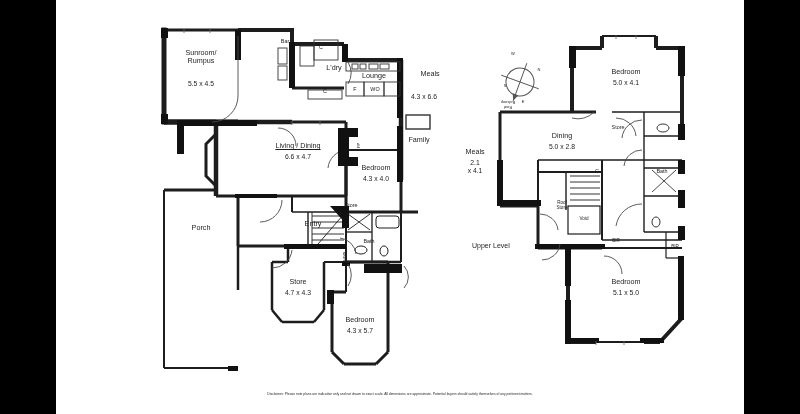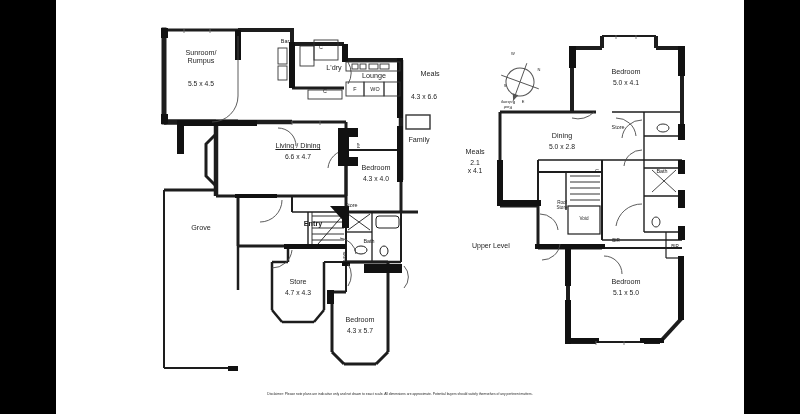--- a/index.html
+++ b/index.html
@@ -272,22 +272,22 @@
     <div class="lbl sm" style="left:312px;top:86px;width:14px;">WO</div>
 
     <div class="lbl rm" style="left:354px;top:70px;width:40px;">Meals</div>
     <div class="lbl dim" style="left:344px;top:93px;width:48px;">4.3 x 6.6</div>
     <div class="lbl rm" style="left:340px;top:136px;width:46px;text-align:center;">Family</div>
 
     <div class="lbl rm" style="left:198px;top:142px;width:88px;text-decoration:underline;">Living / Dining</div>
     <div class="lbl dim" style="left:198px;top:153px;width:88px;">6.6 x 4.7</div>
     <div class="lbl tiny rot-90" style="left:296px;top:143px;width:14px;">FP</div>
 
-    <div class="lbl rm" style="left:122px;top:224px;width:46px;">Grove</div>
-    <div class="lbl rm" style="left:236px;top:220px;width:42px;font-weight:bold;">Entry</div>
+    <div class="lbl rm" style="left:122px;top:224px;width:46px;">Porch</div>
+    <div class="lbl rm" style="left:236px;top:220px;width:42px;">Entry</div>
     <div class="lbl sm" style="left:282px;top:202px;width:26px;">Store</div>
 
     <div class="lbl rm" style="left:292px;top:164px;width:56px;">Bedroom</div>
     <div class="lbl dim" style="left:292px;top:175px;width:56px;">4.3 x 4.0</div>
     <div class="lbl sm" style="left:296px;top:238px;width:34px;">Bath</div>
 
     <div class="lbl rm" style="left:216px;top:278px;width:52px;">Store</div>
     <div class="lbl dim" style="left:216px;top:289px;width:52px;">4.7 x 4.3</div>
     <div class="lbl tiny rot-90" style="left:278px;top:254px;width:22px;">HWS</div>
 

